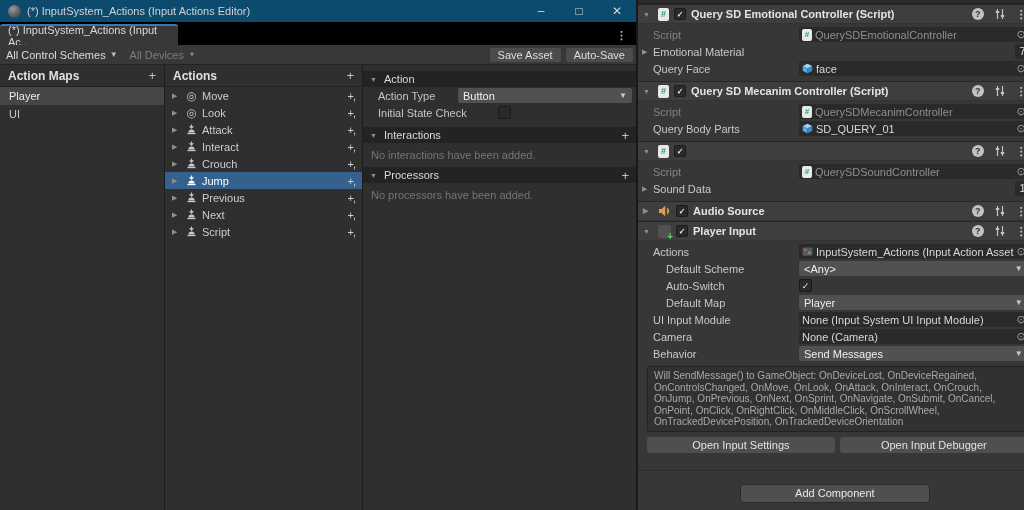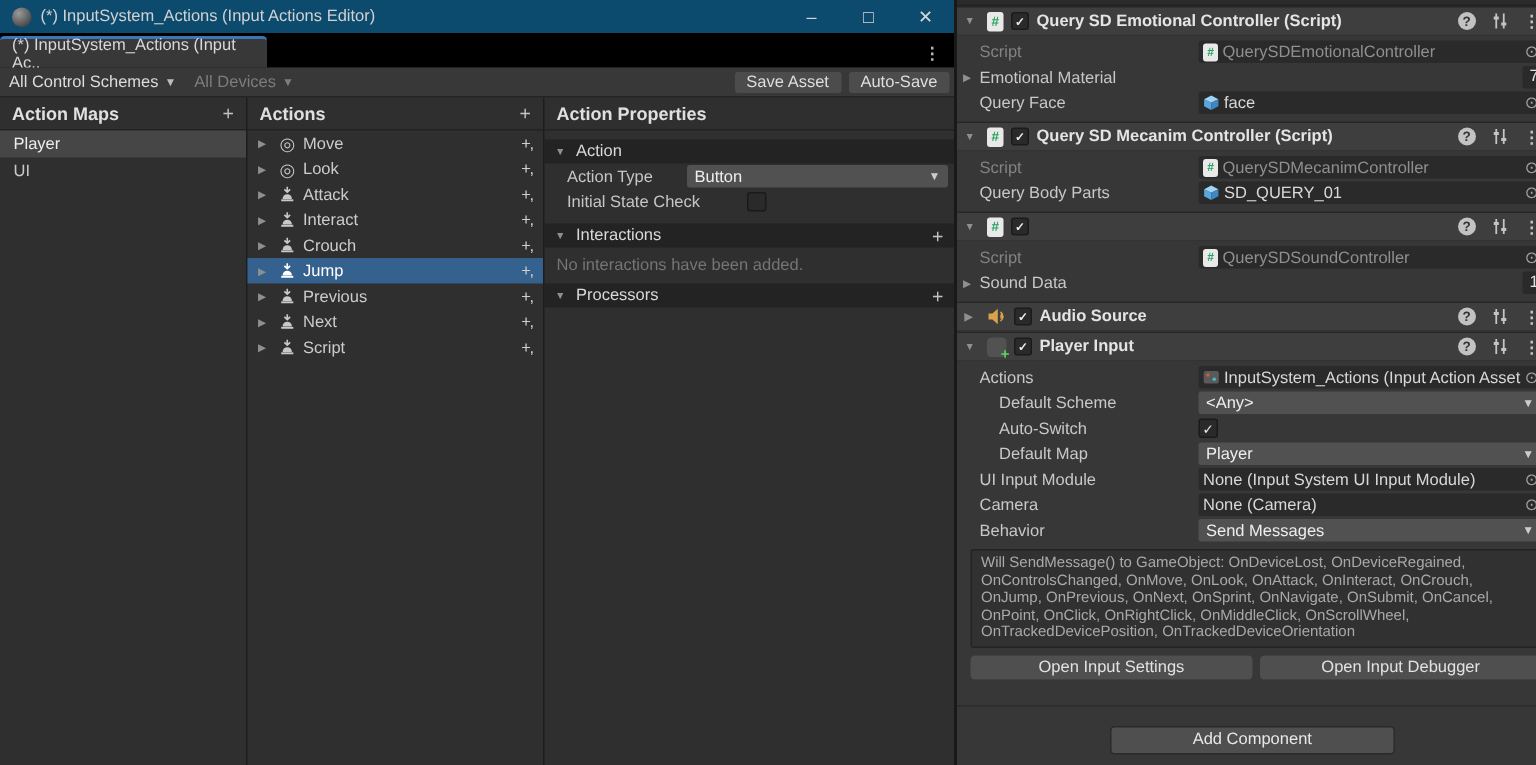--- a/index.html
+++ b/index.html
@@ -237,23 +237,20 @@
                 <path d="M2.6 9.4 a3.4 3.4 0 0 1 6.8 0 Z" fill="#c8c8c8"></path>
                 <rect x="1.6" y="9.7" width="8.8" height="1.4" fill="#c8c8c8"></rect>
               </svg>
             </span>
           <span>Script</span>
           <span class="addb">+,</span>
         </div>
       </div>
 
       <div class="col col-props">
-        <div class="panel-header">
-          <span>Action Properties</span>
-        </div>
         <div class="ap-gap"></div>
         <div class="section-strip">
           <span class="fold">▼</span>
           <span>Action</span>
         </div>
         <div class="prop-row">
           <span class="prop-label-1">Action Type</span>
           <span class="dropdown">
             <span>Button</span>
             <span class="dd-caret">▼</span>
@@ -269,20 +266,21 @@
           <span>Interactions</span>
           <span class="ss-plus">+</span>
         </div>
         <div class="empty-msg">No interactions have been added.</div>
         <div class="ap-gap"></div>
         <div class="section-strip">
           <span class="fold">▼</span>
           <span>Processors</span>
           <span class="ss-plus">+</span>
         </div>
+        <div class="empty-msg">No processors have been added.</div>
       </div>
     </div>
   </div>
 
   <div class="right">
     <div class="insp-strip"></div>
 
     <div class="component">
       <div class="comp-header">
         <span class="fold">▼</span>

